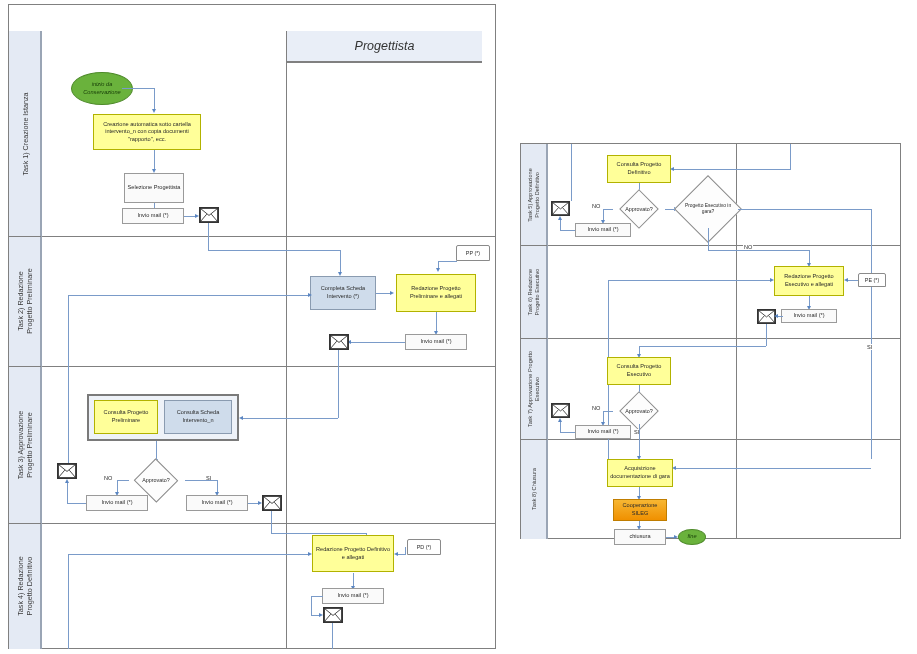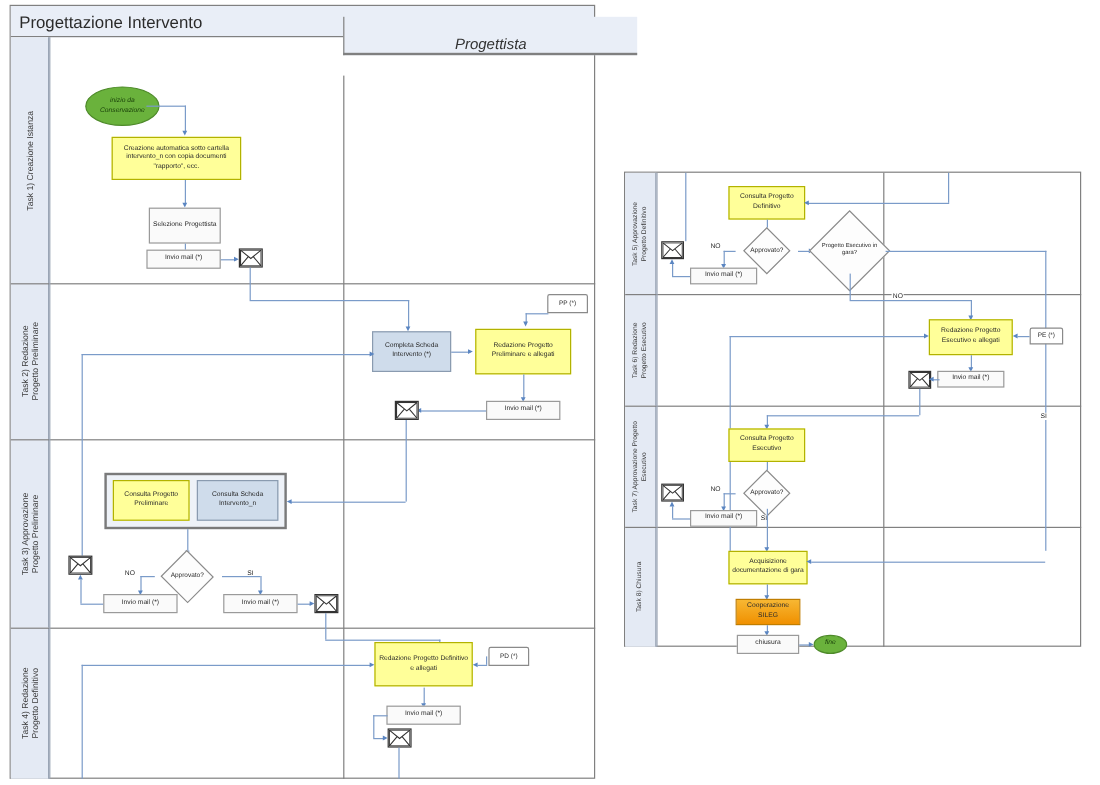--- a/index.html
+++ b/index.html
@@ -67,25 +67,22 @@
   .arw.down{border-left:2.5px solid transparent;border-right:2.5px solid transparent;border-top:4px solid #5b86c2;}
   .arw.up{border-left:2.5px solid transparent;border-right:2.5px solid transparent;border-bottom:4px solid #5b86c2;}
   .arw.right{border-top:2.5px solid transparent;border-bottom:2.5px solid transparent;border-left:4px solid #5b86c2;}
   .arw.left{border-top:2.5px solid transparent;border-bottom:2.5px solid transparent;border-right:4px solid #5b86c2;}
 </style>
 </head>
 <body>
 
 <div class="pool" style="left:8px;top:4px;width:488px;height:645px;">
 
-  <div class="pool-title">
-    <span>Progettazione Intervento</span>
-  </div>
-
-  <div class="col-head sep" style="left:277px;top:9px;width:245px;height:32px;align-items:flex-end;">
+
+  <div class="col-head sep" style="left:277px;top:26px;width:196px;height:32px;">
     <span>Progettista</span>
   </div>
 
   <div class="lane-label" style="left:0;top:26px;width:32px;height:205px;">
     <span>Task 1) Creazione Istanza</span>
   </div>
   <div class="lane-label" style="left:0;top:231px;width:32px;height:130px;">
     <span style="white-space:pre;">Task 2) Redazione
 Progetto Preliminare</span>
   </div>

